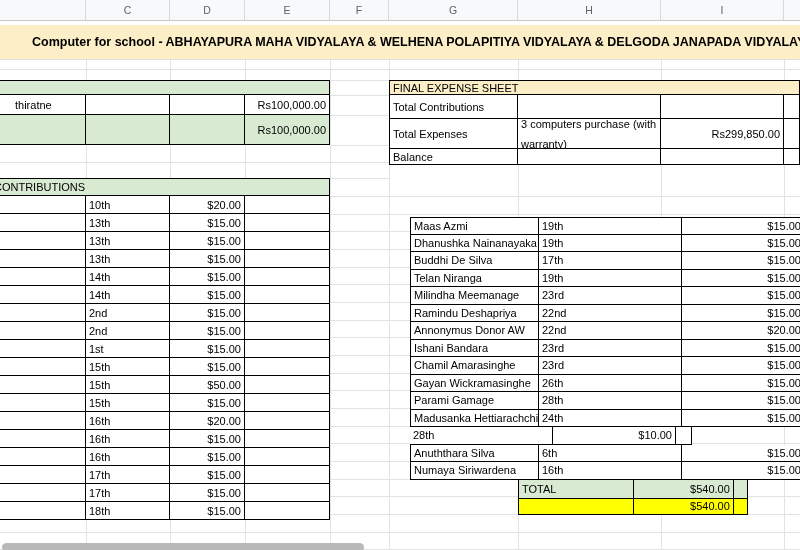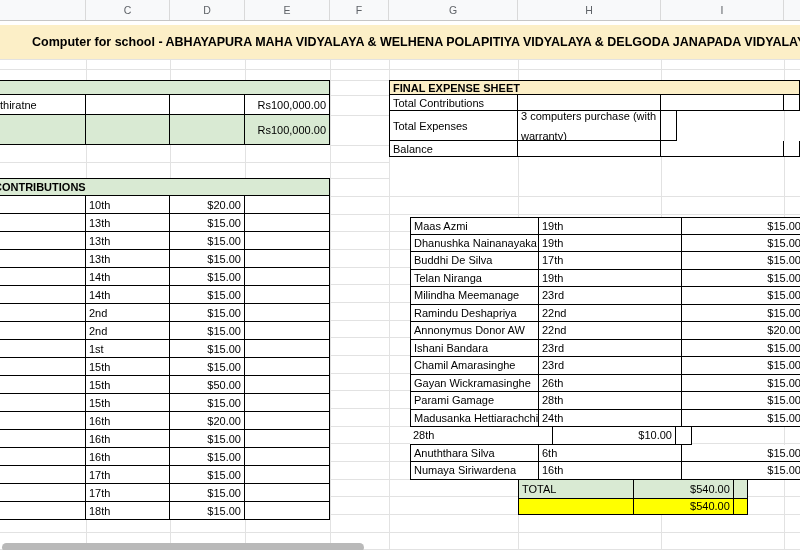--- a/index.html
+++ b/index.html
@@ -21,21 +21,21 @@
   .titleband span{font-weight:bold;font-size:12.5px;white-space:nowrap;padding-left:32px;}
   
   .t{position:absolute;z-index:2;}
   .row{display:flex;}
   .c{box-sizing:border-box;border-right:1px solid #000;border-bottom:1px solid #000;
      background:#fff;display:flex;align-items:center;padding:0 3px;overflow:hidden;
      white-space:nowrap;}
   .bt{border-top:1px solid #000;}
   .bl{border-left:1px solid #000;}
   .num{justify-content:flex-end;}
-  .bold{font-weight:bold;}
+  .bold{font-weight:normal;}
   .green{background:var(--table-green);}
   .tan{background:var(--band-yellow);}
   .ylw{background:var(--highlight-yellow);}
   .wrap{white-space:normal;line-height:20px;}
   .w0{width:86px}.w1{width:84px}.w2{width:75px}.w3{width:85px}
   .wG{width:129px}.wH{width:143px}.wI{width:123px}.wJ{width:16px}
   .dr{height:18px}.nr{height:17.5px}
   .clipL{margin-left:-9px;}
   
   .hscroll{position:absolute;left:2px;top:543px;width:362px;height:9px;background:#b9b9b9;
@@ -78,21 +78,21 @@
 
   <div class="titleband tan">
     <span>Computer for school - ABHAYAPURA MAHA VIDYALAYA &amp; WELHENA POLAPITIYA VIDYALAYA &amp; DELGODA JANAPADA VIDYALAYA</span>
   </div>
 
   <div class="t" style="left:0;top:80px;width:331px">
     <div class="row" style="height:15px">
       <div class="c bt green" style="width:330px"></div>
     </div>
     <div class="row" style="height:20px">
-      <div class="c w0" style="padding-left:0">thiratne</div>
+      <div class="c w0" style="padding-left:15px">thiratne</div>
       <div class="c w1"></div>
       <div class="c w2"></div>
       <div class="c w3 num">Rs100,000.00</div>
     </div>
     <div class="row" style="height:30px">
       <div class="c w0 green"></div>
       <div class="c w1 green"></div>
       <div class="c w2 green"></div>
       <div class="c w3 num green">Rs100,000.00</div>
     </div>
@@ -211,29 +211,30 @@
         <div class="c w1">18th</div>
         <div class="c w2 num">$15.00</div>
         <div class="c w3"></div>
       </div>
   </div>
 
   <div class="t" style="left:389px;top:80px;width:411px">
     <div class="row" style="height:15px">
       <div class="c bt bl tan bold" style="width:411px">FINAL EXPENSE SHEET</div>
     </div>
-    <div class="row" style="height:16px">
+    <div class="row" style="height:24px">
       <div class="c bl wG">Total Contributions</div>
       <div class="c wH"></div>
       <div class="c wI num"></div>
       <div class="c wJ"></div>
     </div>
     <div class="row" style="height:30px">
       <div class="c bl wG">Total Expenses</div>
       <div class="c wH wrap">3 computers purchase (with warranty)</div>
+      <div class="c wI num">Rs299,850.00</div>
       <div class="c wJ"></div>
     </div>
     <div class="row" style="height:16px">
       <div class="c bl wG">Balance</div>
       <div class="c wH"></div>
       <div class="c wI num"></div>
       <div class="c wJ"></div>
     </div>
   </div>
 

